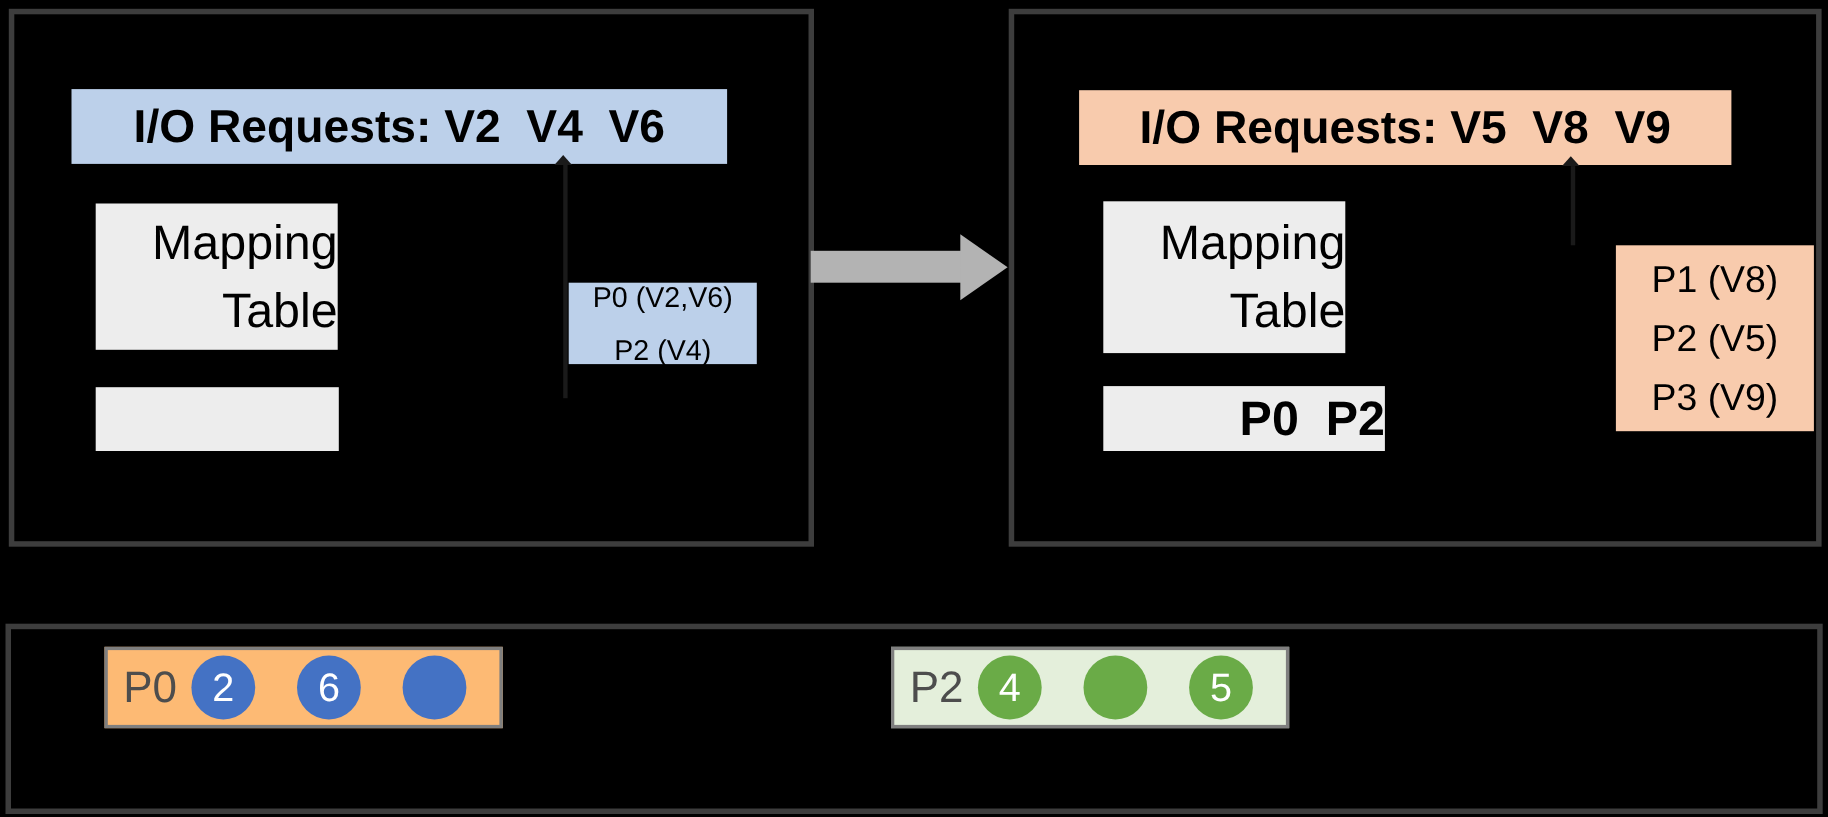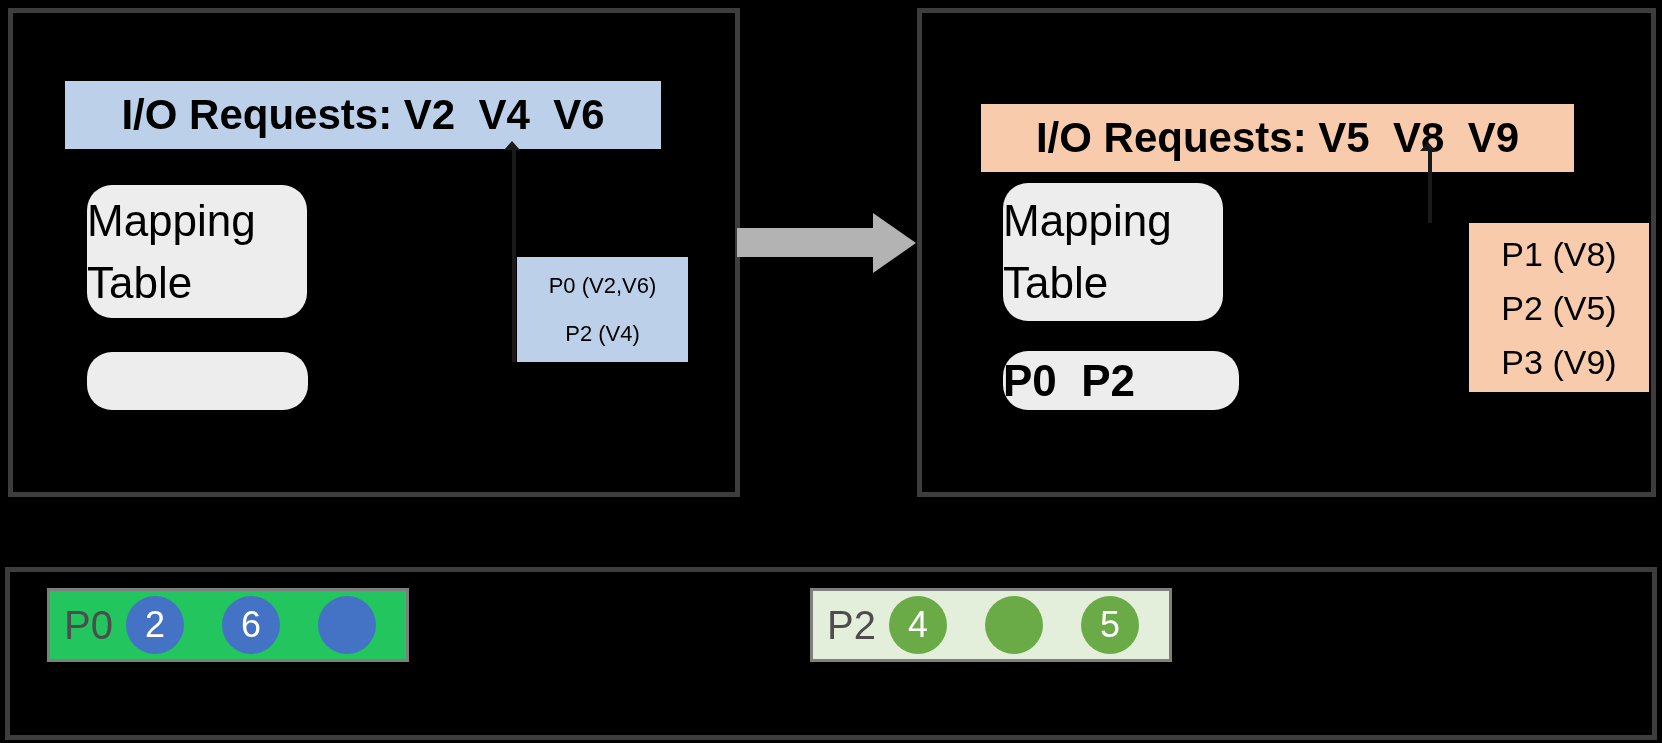--- a/index.html
+++ b/index.html
@@ -15,35 +15,35 @@
   .panel-right{left:917px;top:8px;width:739px;height:489px;}
   .panel-bottom{left:5px;top:567px;width:1652px;height:173px;}
   .hdr{
     display:flex;align-items:center;justify-content:center;
     font-weight:bold;font-size:42px;color:#000;white-space:pre;
   }
   .hdr-left{left:52px;top:68px;width:596px;height:68px;}
   .hdr-right{left:59px;top:69px;width:593px;height:68px;}
   .graybox{
     background:#ededed;display:flex;flex-direction:column;
-    align-items:flex-start;justify-content:center;color:#000;border-radius:25px;
+    align-items:flex-end;justify-content:center;color:#000;
   }
   .mtable{font-size:44px;line-height:62px;}
   .mtable-left{left:74px;top:172px;width:220px;height:133px;}
   .mtable-right{left:81px;top:170px;width:220px;height:138px;}
   .emptyslot{left:74px;top:339px;width:221px;height:58px;}
   .p0p2{
-    left:81px;top:338px;width:236px;height:59px;
+    left:81px;top:338px;width:256px;height:59px;
     font-weight:bold;font-size:44px;white-space:pre;
   }
   .result{
     display:flex;flex-direction:column;align-items:center;justify-content:center;
     color:#000;
   }
-  .result-left{left:504px;top:244px;width:171px;height:105px;font-size:22px;line-height:48px;}
+  .result-left{left:504px;top:244px;width:171px;height:74px;font-size:26px;line-height:48px;}
   .result-right{left:511px;top:210px;width:180px;height:169px;font-size:34px;line-height:54px;}
   .uparrow-tip{
     width:0;height:0;
     border-left:8px solid transparent;border-right:8px solid transparent;
     border-bottom:9px solid #1a1a1a;
   }
   .hidden-line{width:4px;background:#1a1a1a;}
   .tr-arrow-body{left:737px;top:228px;width:137px;height:29px;}
   .tr-arrow-head{
     left:873px;top:213px;width:0;height:0;
@@ -91,42 +91,42 @@
     </div>
 
     <div class="abs hidden-line" style="left:499px;top:137px;height:212px;"></div>
     <div class="abs uparrow-tip" style="left:491px;top:128px;"></div>
   </div>
 
   <div class="abs tr-arrow-body" style="background: rgb(179, 179, 179);"></div>
   <div class="abs tr-arrow-head"></div>
 
   <div class="abs panel panel-right">
-    <div class="abs hdr hdr-right" style="background: rgb(248, 203, 173); margin-top: 22px;">I/O Requests: V5  V8  V9</div>
+    <div class="abs hdr hdr-right" style="background: rgb(248, 203, 173);">I/O Requests: V5  V8  V9</div>
 
     <div class="abs graybox mtable mtable-right">
       <span>Mapping</span>
       <span>Table</span>
     </div>
 
     <div class="abs graybox p0p2">P0  P2</div>
 
     <div class="abs result result-right" style="background: rgb(248, 203, 173); margin-left: 36px;">
       <span>P1 (V8)</span>
       <span>P2 (V5)</span>
       <span>P3 (V9)</span>
     </div>
 
     <div class="abs hidden-line" style="left:506px;top:138px;height:72px;"></div>
     <div class="abs uparrow-tip" style="left:498px;top:129px;"></div>
   </div>
 
   <div class="abs panel panel-bottom">
 
-    <div class="abs strip strip-p0" style="background: #22c55e;">
+    <div class="abs strip strip-p0" style="background: #fdba74; margin-left: 48px;">
       <div class="plabel">P0</div>
       <div class="cell cell-1" style="background: rgb(68, 114, 196);">2</div>
       <div class="cell cell-2" style="background: rgb(68, 114, 196);">6</div>
       <div class="cell cell-3" style="background: rgb(68, 114, 196);"></div>
     </div>
 
 
     <div class="abs strip strip-p2" style="background: rgb(228, 239, 219);">
       <div class="plabel">P2</div>
       <div class="cell cell-1" style="background: rgb(106, 171, 71);">4</div>

